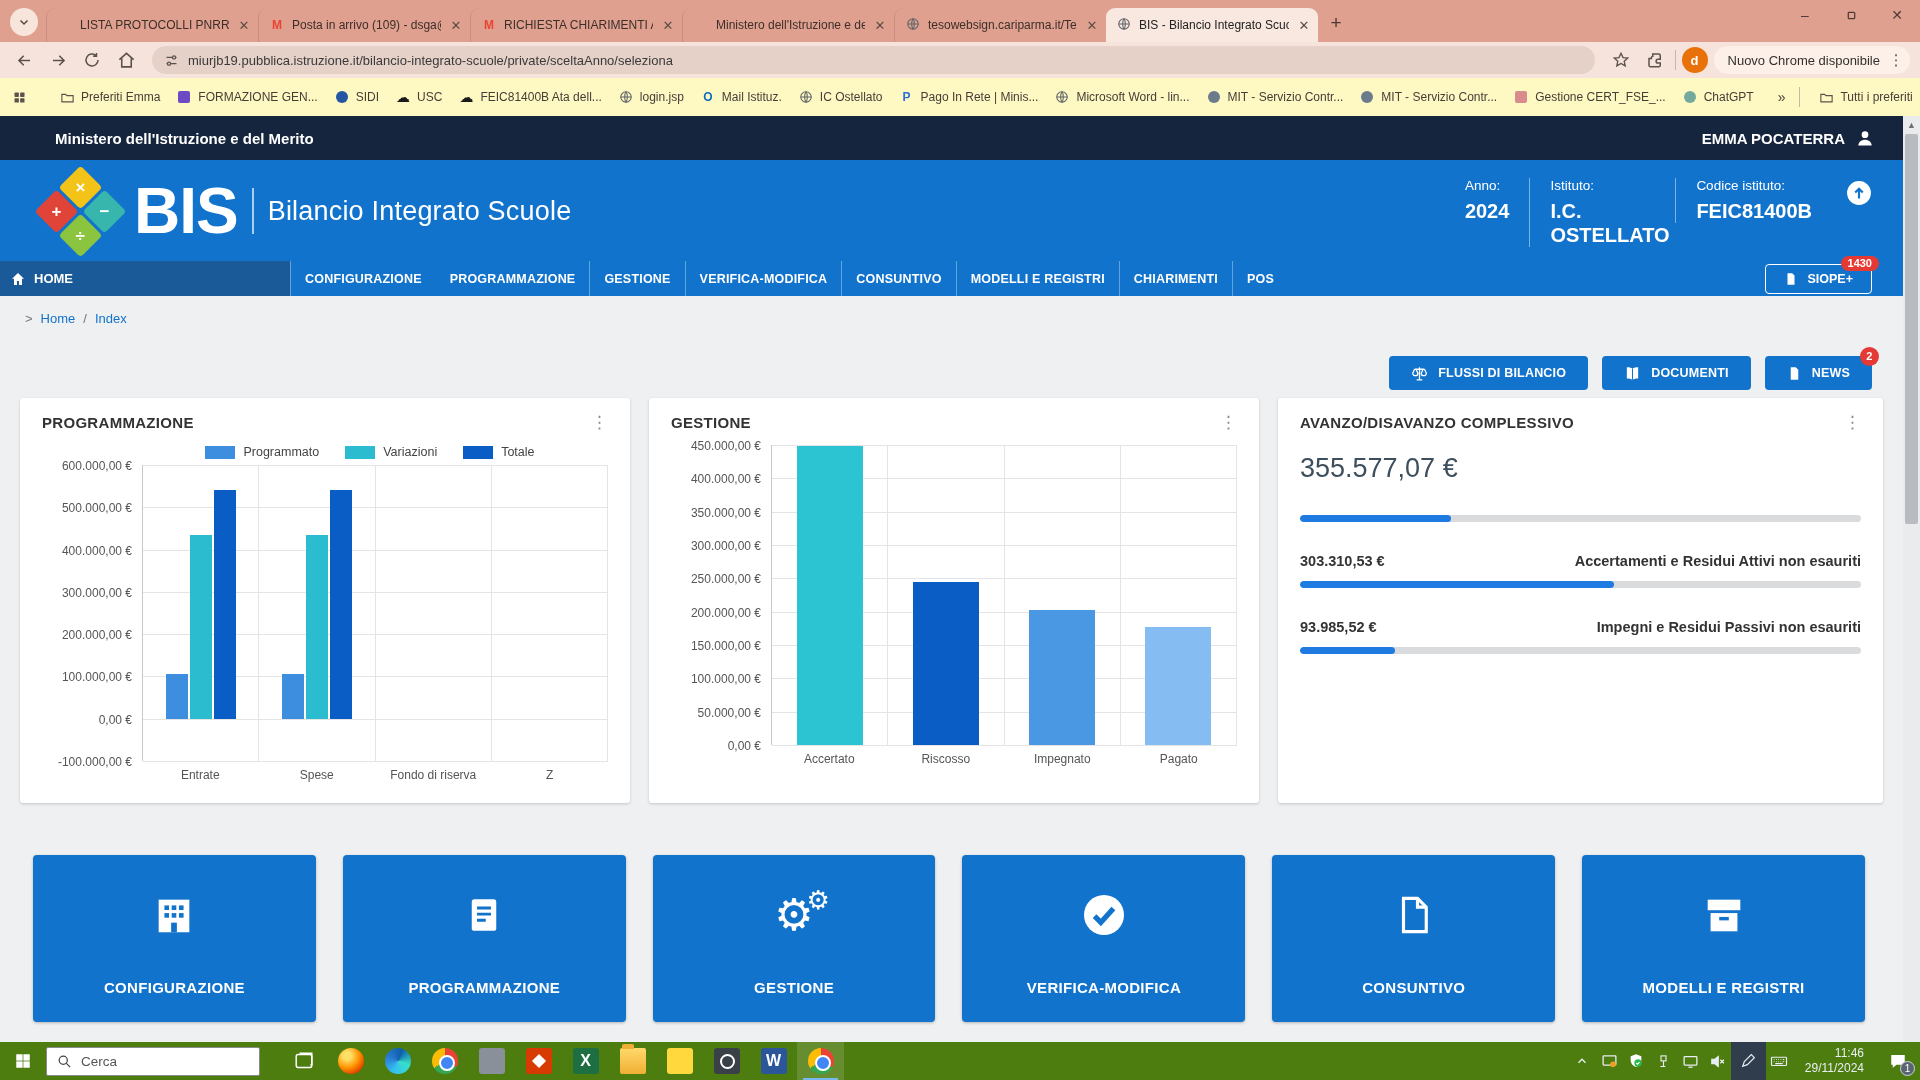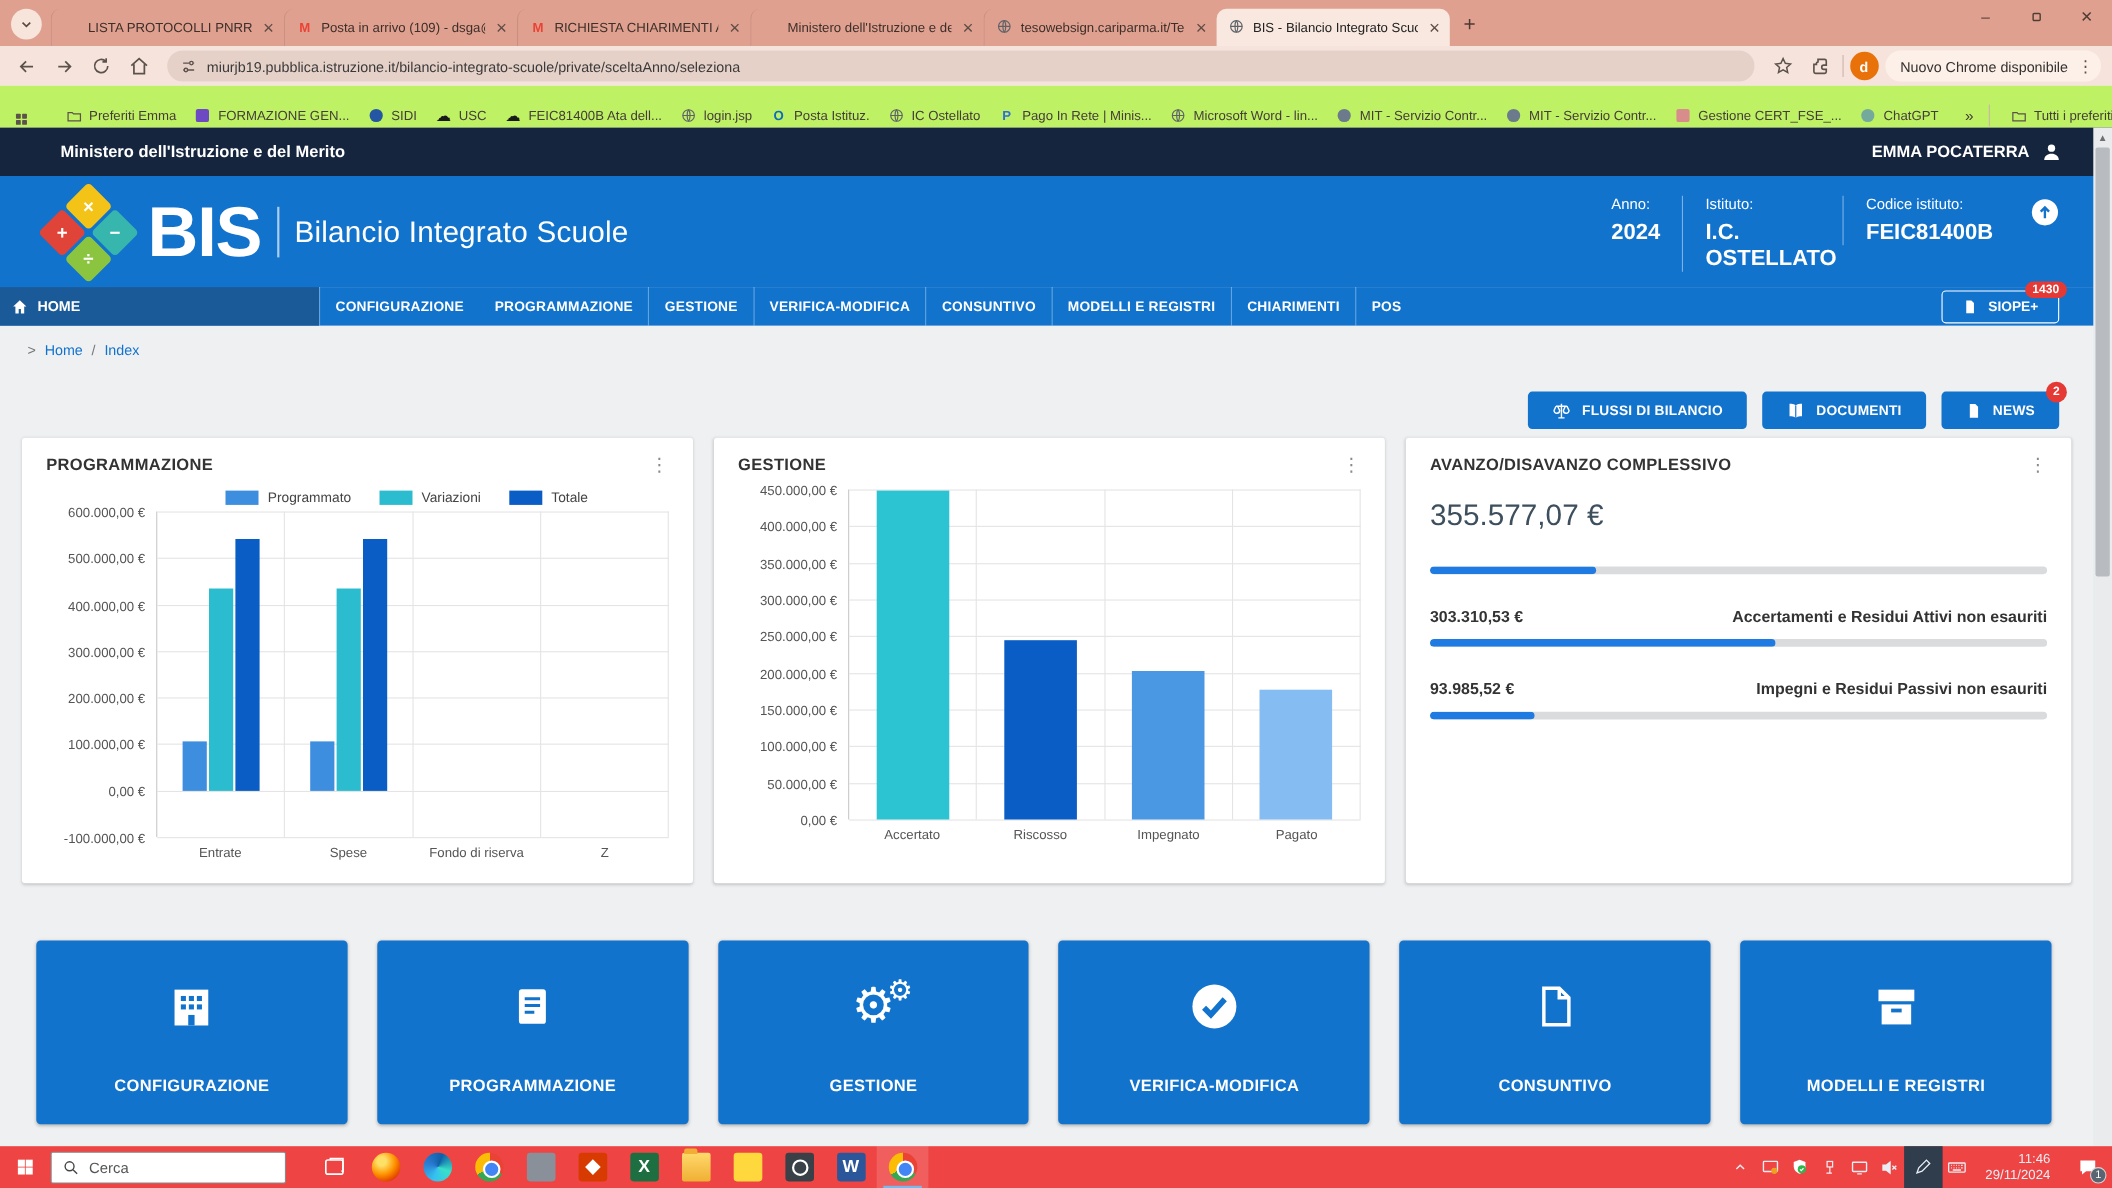--- a/index.html
+++ b/index.html
@@ -25,21 +25,21 @@
 
   .toolbar{position:absolute;left:0;top:42px;width:100%;height:36px;background:#f6e4dc;display:flex;align-items:center;padding:0 10px;gap:6px}
   .nav-ic{width:28px;height:28px;display:flex;align-items:center;justify-content:center;color:#5c524c}
   .addr{flex:1;height:28px;background:#e6d1c9;border-radius:14px;display:flex;align-items:center;padding:0 12px;gap:9px;margin:0 6px}
   .addr .url{font-size:13px;color:#3a3a3a;white-space:nowrap;overflow:hidden}
   .avatar{width:26px;height:26px;border-radius:50%;background:#e8710a;color:#fff;font-size:13px;font-weight:bold;display:flex;align-items:center;justify-content:center}
   .update-pill{height:28px;border-radius:14px;background:#fdf0e9;display:flex;align-items:center;gap:8px;padding:0 6px 0 14px;font-size:13px;color:#33302e}
   .kebab{color:#5c524c;font-size:15px;width:16px;text-align:center}
   .tb-sep{width:1px;height:20px;background:#cbb3a9}
 
-  .bmbar{position:absolute;left:0;top:78px;width:100%;height:38px;background:#bef264;display:flex;align-items:flex-end;padding:0 12px;font-size:12px;color:#453d38;gap:12px}
+  .bmbar{position:absolute;left:0;top:78px;width:100%;height:38px;background:#fef9c3;display:flex;align-items:center;padding:0 12px;font-size:12px;color:#453d38;gap:12px}
   .bm{display:flex;align-items:center;gap:6px;padding:3px 8px;border-radius:6px;white-space:nowrap}
   .bm-ic{width:16px;height:16px;display:flex;align-items:center;justify-content:center;font-size:12px}
   .bm-right{margin-left:auto;display:flex;align-items:center;gap:10px}
   .chev2{font-size:14px;color:#453d38;padding:0 4px}
 
   
   .mi-topbar{position:absolute;left:0;top:116px;width:100%;height:44px;background:#15253e;color:#fff;display:flex;align-items:center;justify-content:space-between;padding:0 55px 0 55px}
   .mi-topbar .t1{font-size:15px;font-weight:bold}
   .userbox{display:flex;align-items:center;gap:10px;font-size:15px;font-weight:bold;margin-right:-10px}
 
@@ -112,21 +112,21 @@
   .tile-ic{height:52px;display:flex;align-items:center;justify-content:center;font-size:44px;line-height:1}
   .gear2{position:relative}
   .gear2 i{font-style:normal}
   .gear2 .g-s{position:absolute;font-size:26px;right:-16px;top:-6px}
 
   .pg-scroll{position:absolute;right:0;top:116px;width:17px;height:926px;background:#e9ebed}
   .pg-thumb{position:absolute;left:2px;right:2px;top:18px;height:390px;background:#b8bcc0;border-radius:2px}
   .pg-up{height:17px;display:flex;align-items:center;justify-content:center;font-size:9px;color:#707070}
 
   
-  .taskbar{position:absolute;left:0;bottom:0;width:100%;height:38px;background:#ef4444;display:flex;align-items:center;color:#e9eef4}
+  .taskbar{position:absolute;left:0;bottom:0;width:100%;height:38px;background:#4d7c0f;display:flex;align-items:center;color:#e9eef4}
   .tk-btn{width:46px;height:38px;display:flex;align-items:center;justify-content:center}
   .searchbox{width:214px;height:29px;background:#fff;border:1px solid #8a8a8a;display:flex;align-items:center;gap:9px;padding:0 10px;color:#555;font-size:13.5px;border-radius:2px}
   .tk-app{width:47px;height:38px;display:flex;align-items:center;justify-content:center;position:relative}
   .tk-app.active{background:rgba(255,255,255,.14)}
   .tk-app.active::after{content:"";position:absolute;left:6px;right:6px;bottom:0;height:2px;background:#76b9ed}
   .app-ic{width:26px;height:26px;display:flex;align-items:center;justify-content:center;font-weight:bold;font-size:16px;color:#fff;border-radius:3px}
   .ico-firefox{background:radial-gradient(circle at 35% 30%,#ffe066 0 16%,#ff9400 48%,#e03e00 78%);border-radius:50%}
   .ico-edge{background:conic-gradient(from 200deg,#35c1f1,#2b7cd3,#0f5fa8,#38e0c8,#35c1f1);border-radius:50%}
   .ico-chrome{background:conic-gradient(#ea4335 0 33%,#34a853 0 66%,#fbbc05 0 100%);border-radius:50%;position:relative}
   .ico-chrome::after{content:"";position:absolute;left:7px;top:7px;width:12px;height:12px;background:#4285f4;border:2px solid #fff;border-radius:50%}
@@ -312,21 +312,21 @@
               <circle cx="12" cy="12" r="9"></circle>
               <path d="M3 12h18M12 3c3 3.5 3 14 0 18M12 3c-3 3.5-3 14 0 18"></path>
             </svg>
           </span>
           <span>login.jsp</span>
         </div>
         <div class="bm">
           <span class="bm-ic">
             <b style="color:#0f6cbd">O</b>
           </span>
-          <span>Posta Istituz.</span>
+          <span>Mail Istituz.</span>
         </div>
         <div class="bm">
           <span class="bm-ic">
             <svg width="14" height="14" viewBox="0 0 24 24" fill="none" stroke="#5f6368" stroke-width="1.8">
               <circle cx="12" cy="12" r="9"></circle>
               <path d="M3 12h18M12 3c3 3.5 3 14 0 18M12 3c-3 3.5-3 14 0 18"></path>
             </svg>
           </span>
           <span>IC Ostellato</span>
         </div>

